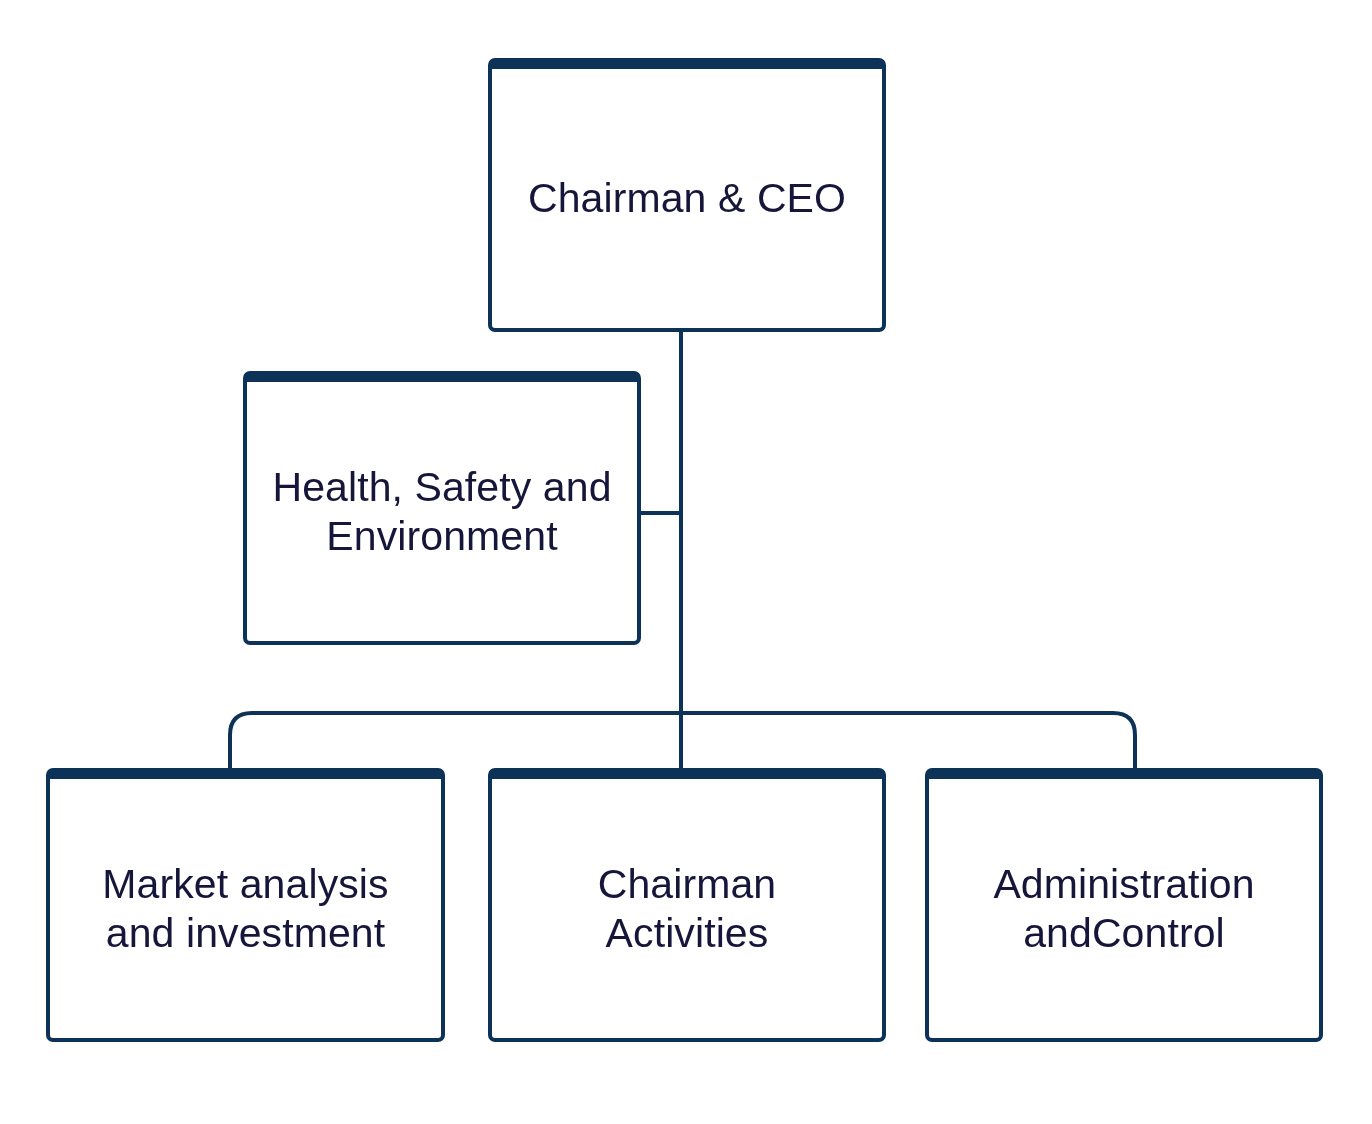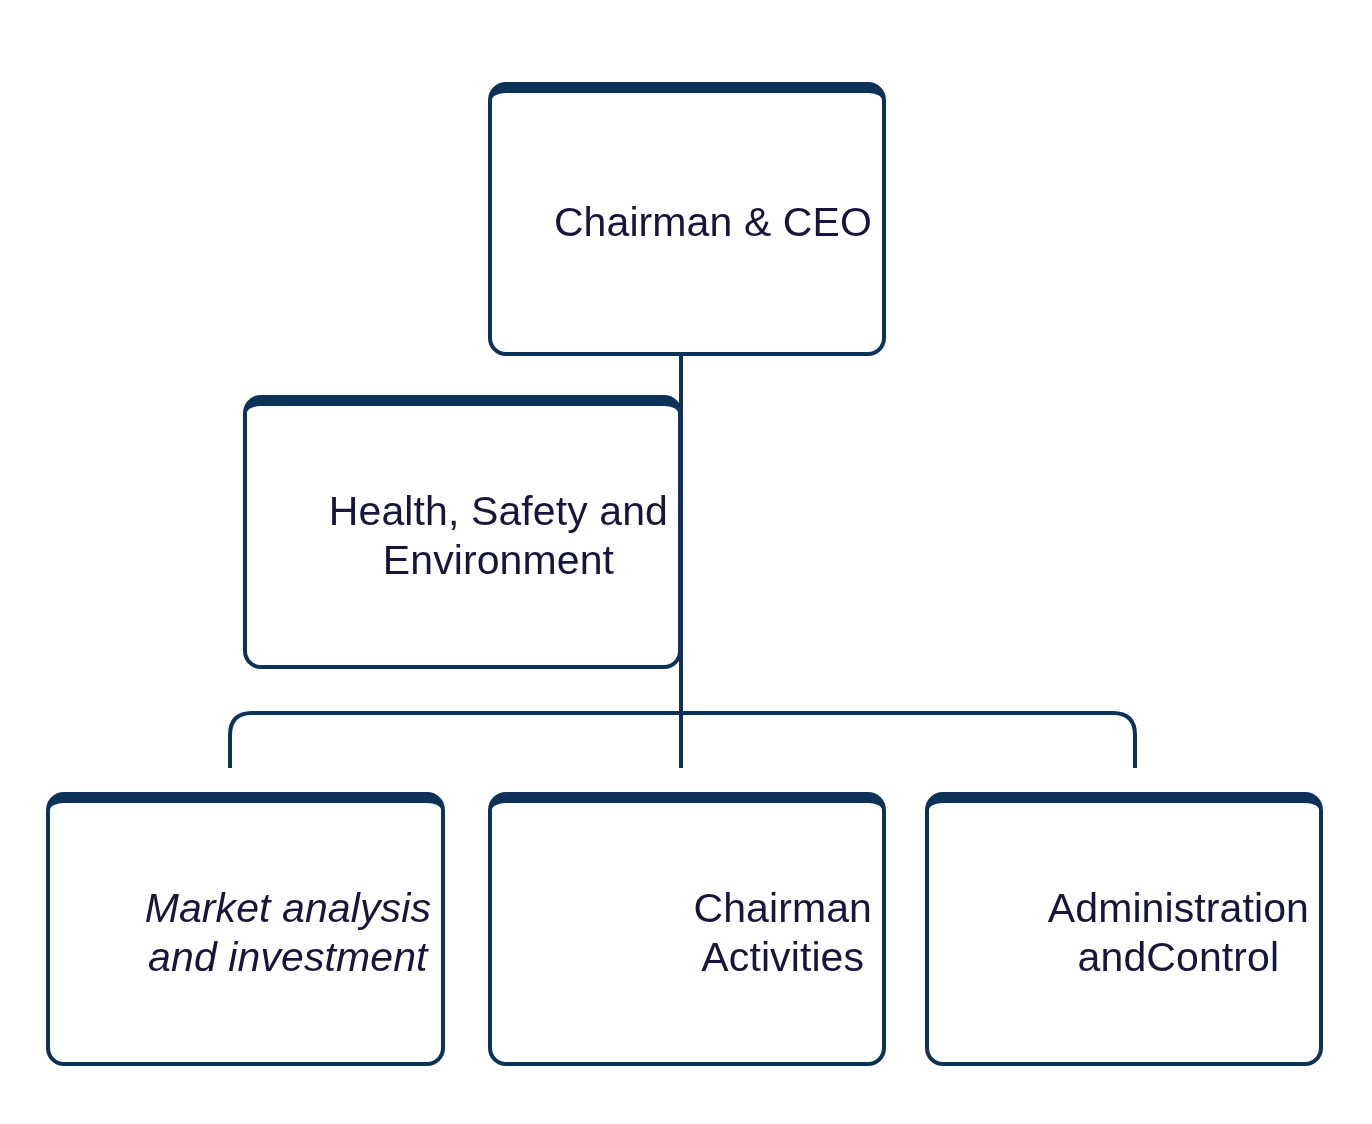--- a/index.html
+++ b/index.html
@@ -27,48 +27,47 @@
     height: 1124px;
     pointer-events: none;
   }
   
   .node {
     position: absolute;
     box-sizing: border-box;
     background: #ffffff;
     border: 4px solid #0d3258;
     border-top-width: 11px;
-    border-radius: 18px;
+    border-radius: 7px;
     display: flex;
     align-items: center;
-    justify-content: flex-end;
+    justify-content: center;
     text-align: center;
     z-index: 2;
-    margin-top: 24px;
   }
   .node-label {
     display: block;
     color: #16163a;
     font-family: "Liberation Sans", sans-serif;
     font-weight: 400;
     font-size: 41px;
     line-height: 1.18;
     letter-spacing: 0.1px;
     white-space: pre-line;
     padding: 0 10px;
   }
   
   #node-ceo {
     left: 488px;  top: 58px;  width: 398px;  height: 274px;
   }
   #node-hse {
-    left: 243px;  top: 371px; width: 439px;  height: 274px;
+    left: 243px;  top: 371px; width: 398px;  height: 274px;
   }
   #node-market {
-    left: 46px;   top: 768px; width: 399px;  height: 274px; font-style: italic;
+    left: 46px;   top: 768px; width: 399px;  height: 274px;
   }
   #node-operating {
     left: 488px;  top: 768px; width: 398px;  height: 274px;
   }
   #node-admin {
     left: 925px;  top: 768px; width: 398px;  height: 274px;
   }
 </style>
 </head>
 <body>

